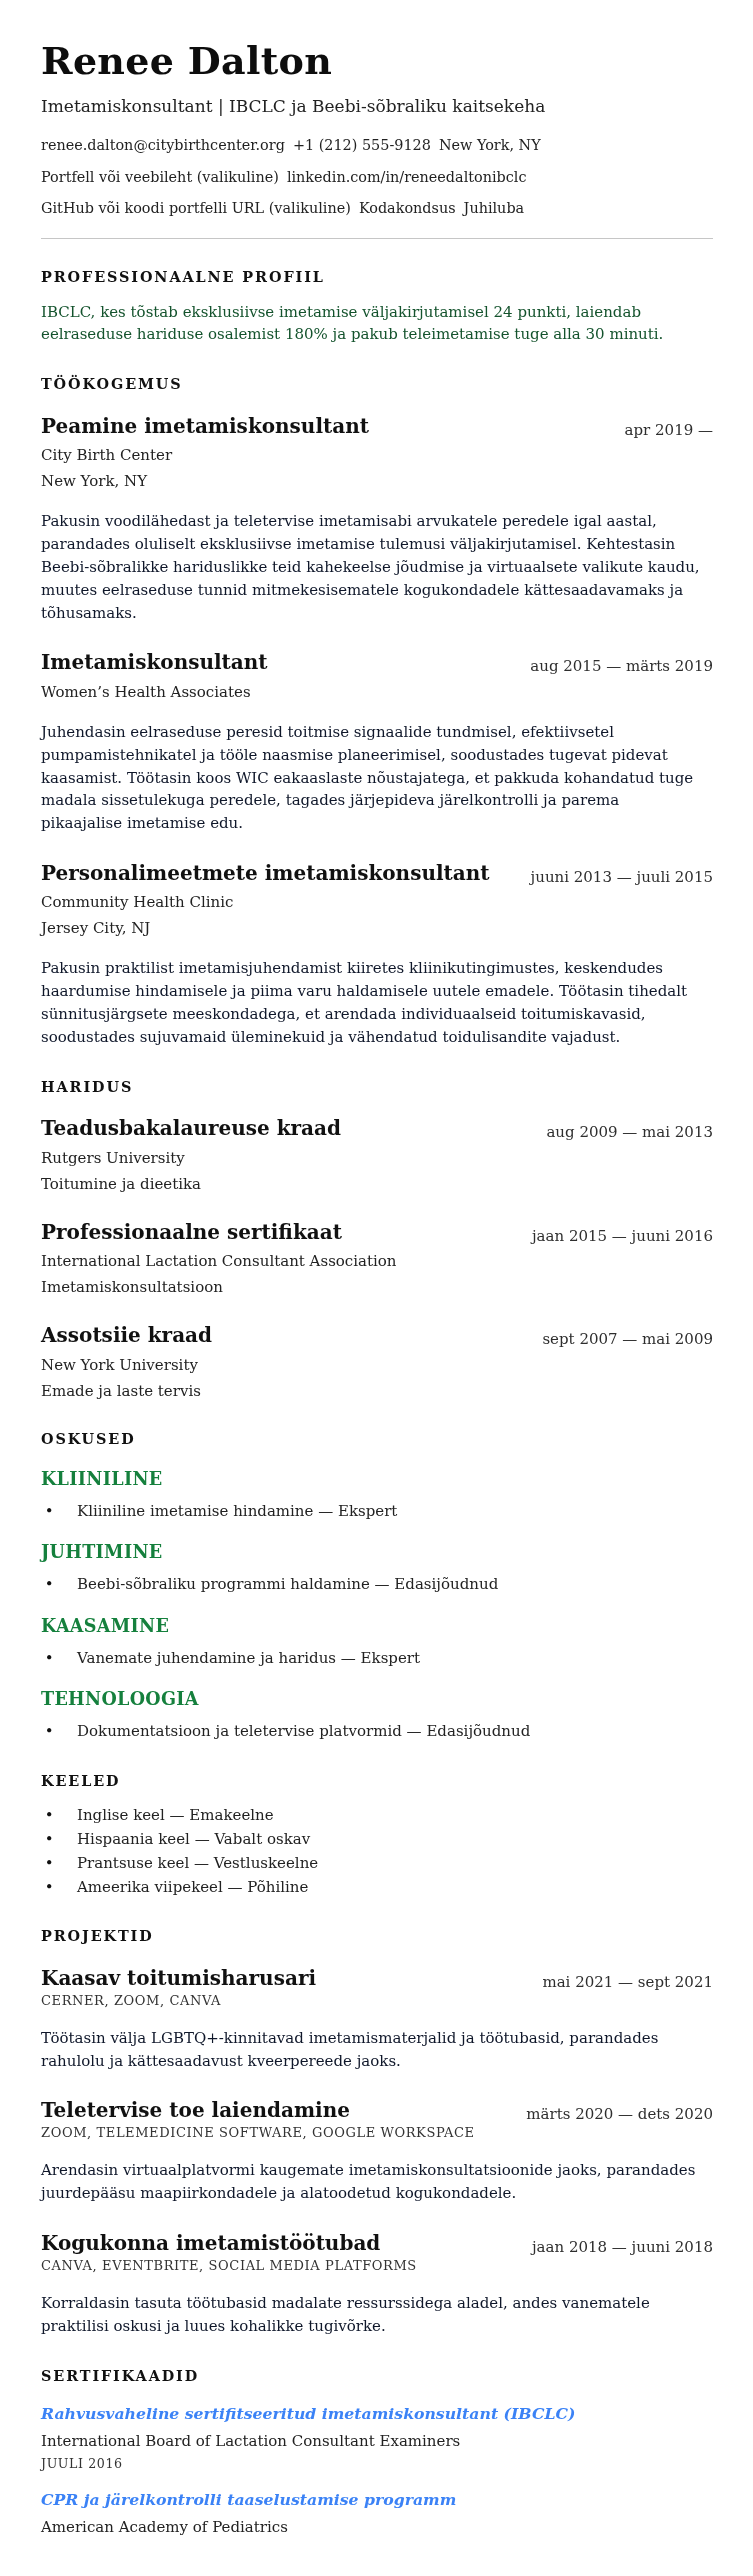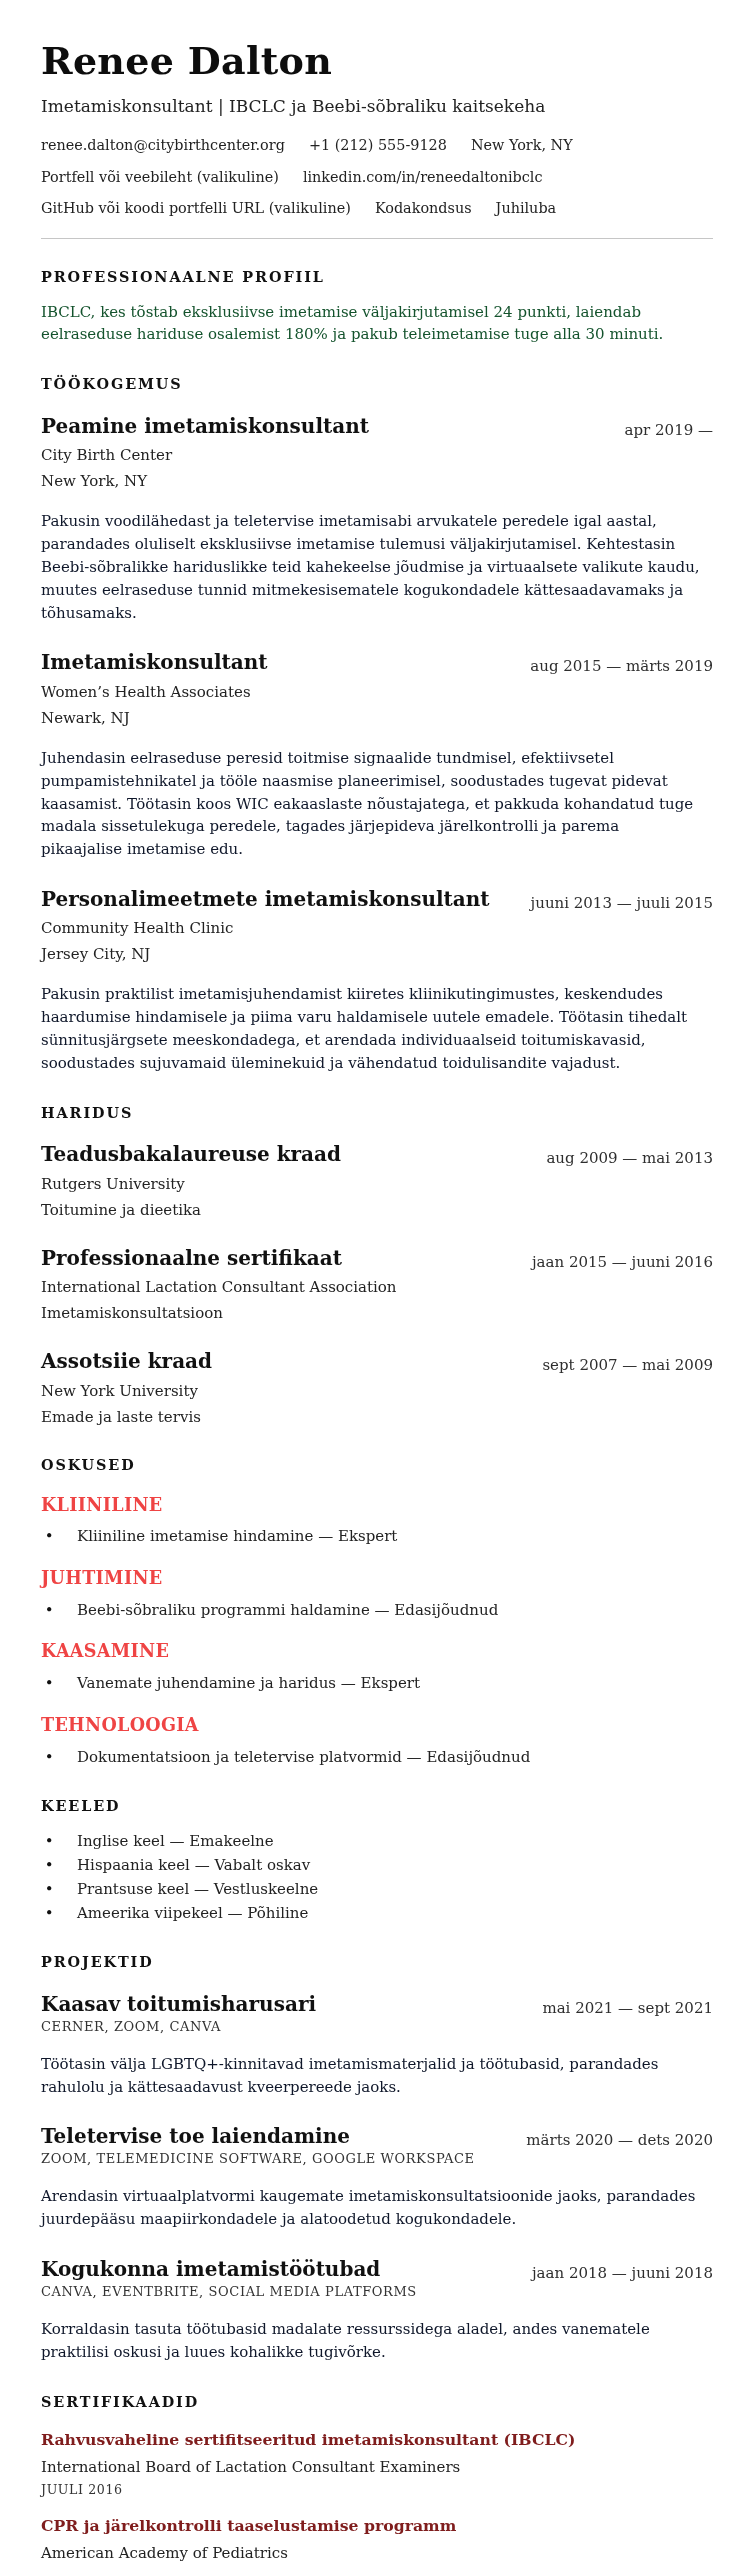--- a/index.html
+++ b/index.html
@@ -30,21 +30,21 @@
     line-height: 1.3;
     color: #222222;
   }
   .contact-row {
     margin-top: 10.7px;
     font-size: 14.4px;
     line-height: 1.45;
     color: #222222;
     display: flex;
     flex-wrap: wrap;
-    column-gap: 24px;
+    column-gap: 8px;
   }
   .contact-row.first { margin-top: 17.6px; }
   .divider {
     border: none;
     border-top: 1.3px solid #c6c6c6;
     margin-top: 19px;
   }
 
   
   section { display: block; }
@@ -110,21 +110,21 @@
     color: #333333;
     text-transform: uppercase;
   }
 
   
   .skill-category { margin-top: 19px; }
   .category-heading {
     font-size: 17.6px;
     font-weight: 700;
     letter-spacing: 0.3px;
-    color: #ef4444;
+    color: #15803d;
     line-height: 1.25;
   }
   ul.bullet-list {
     list-style: none;
     margin-top: 10px;
   }
   ul.bullet-list li {
     position: relative;
     padding-left: 36px;
     font-size: 15px;
@@ -139,22 +139,23 @@
     top: 0;
     font-size: 15px;
     color: #111111;
   }
 
   
   .cert { margin-top: 19px; }
   .cert-name {
     font-size: 15.7px;
     font-weight: 700;
-    color: #7f1d1d;
+    color: #3b82f6;
     line-height: 1.3;
+    font-style: italic;
   }
   .cert-issuer {
     margin-top: 6.3px;
     font-size: 15px;
     line-height: 1.35;
     color: #222222;
   }
   .cert-date {
     margin-top: 5px;
     font-size: 12.6px;
@@ -207,21 +208,20 @@
       <div class="item-sub2">New York, NY</div>
       <p class="item-desc">Pakusin voodilähedast ja teletervise imetamisabi arvukatele peredele igal aastal, parandades oluliselt eksklusiivse imetamise tulemusi väljakirjutamisel. Kehtestasin Beebi-sõbralikke hariduslikke teid kahekeelse jõudmise ja virtuaalsete valikute kaudu, muutes eelraseduse tunnid mitmekesisematele kogukondadele kättesaadavamaks ja tõhusamaks.</p>
     </article>
 
     <article class="item">
       <div class="item-head">
         <h3 class="item-title">Imetamiskonsultant</h3>
         <span class="item-dates">aug 2015 — märts 2019</span>
       </div>
       <div class="item-sub">Women’s Health Associates</div>
-      <div class="item-sub2">Newark, NJ</div>
       <p class="item-desc">Juhendasin eelraseduse peresid toitmise signaalide tundmisel, efektiivsetel pumpamistehnikatel ja tööle naasmise planeerimisel, soodustades tugevat pidevat kaasamist. Töötasin koos WIC eakaaslaste nõustajatega, et pakkuda kohandatud tuge madala sissetulekuga peredele, tagades järjepideva järelkontrolli ja parema pikaajalise imetamise edu.</p>
     </article>
 
     <article class="item">
       <div class="item-head">
         <h3 class="item-title">Personalimeetmete imetamiskonsultant</h3>
         <span class="item-dates">juuni 2013 — juuli 2015</span>
       </div>
       <div class="item-sub">Community Health Clinic</div>
       <div class="item-sub2">Jersey City, NJ</div>

